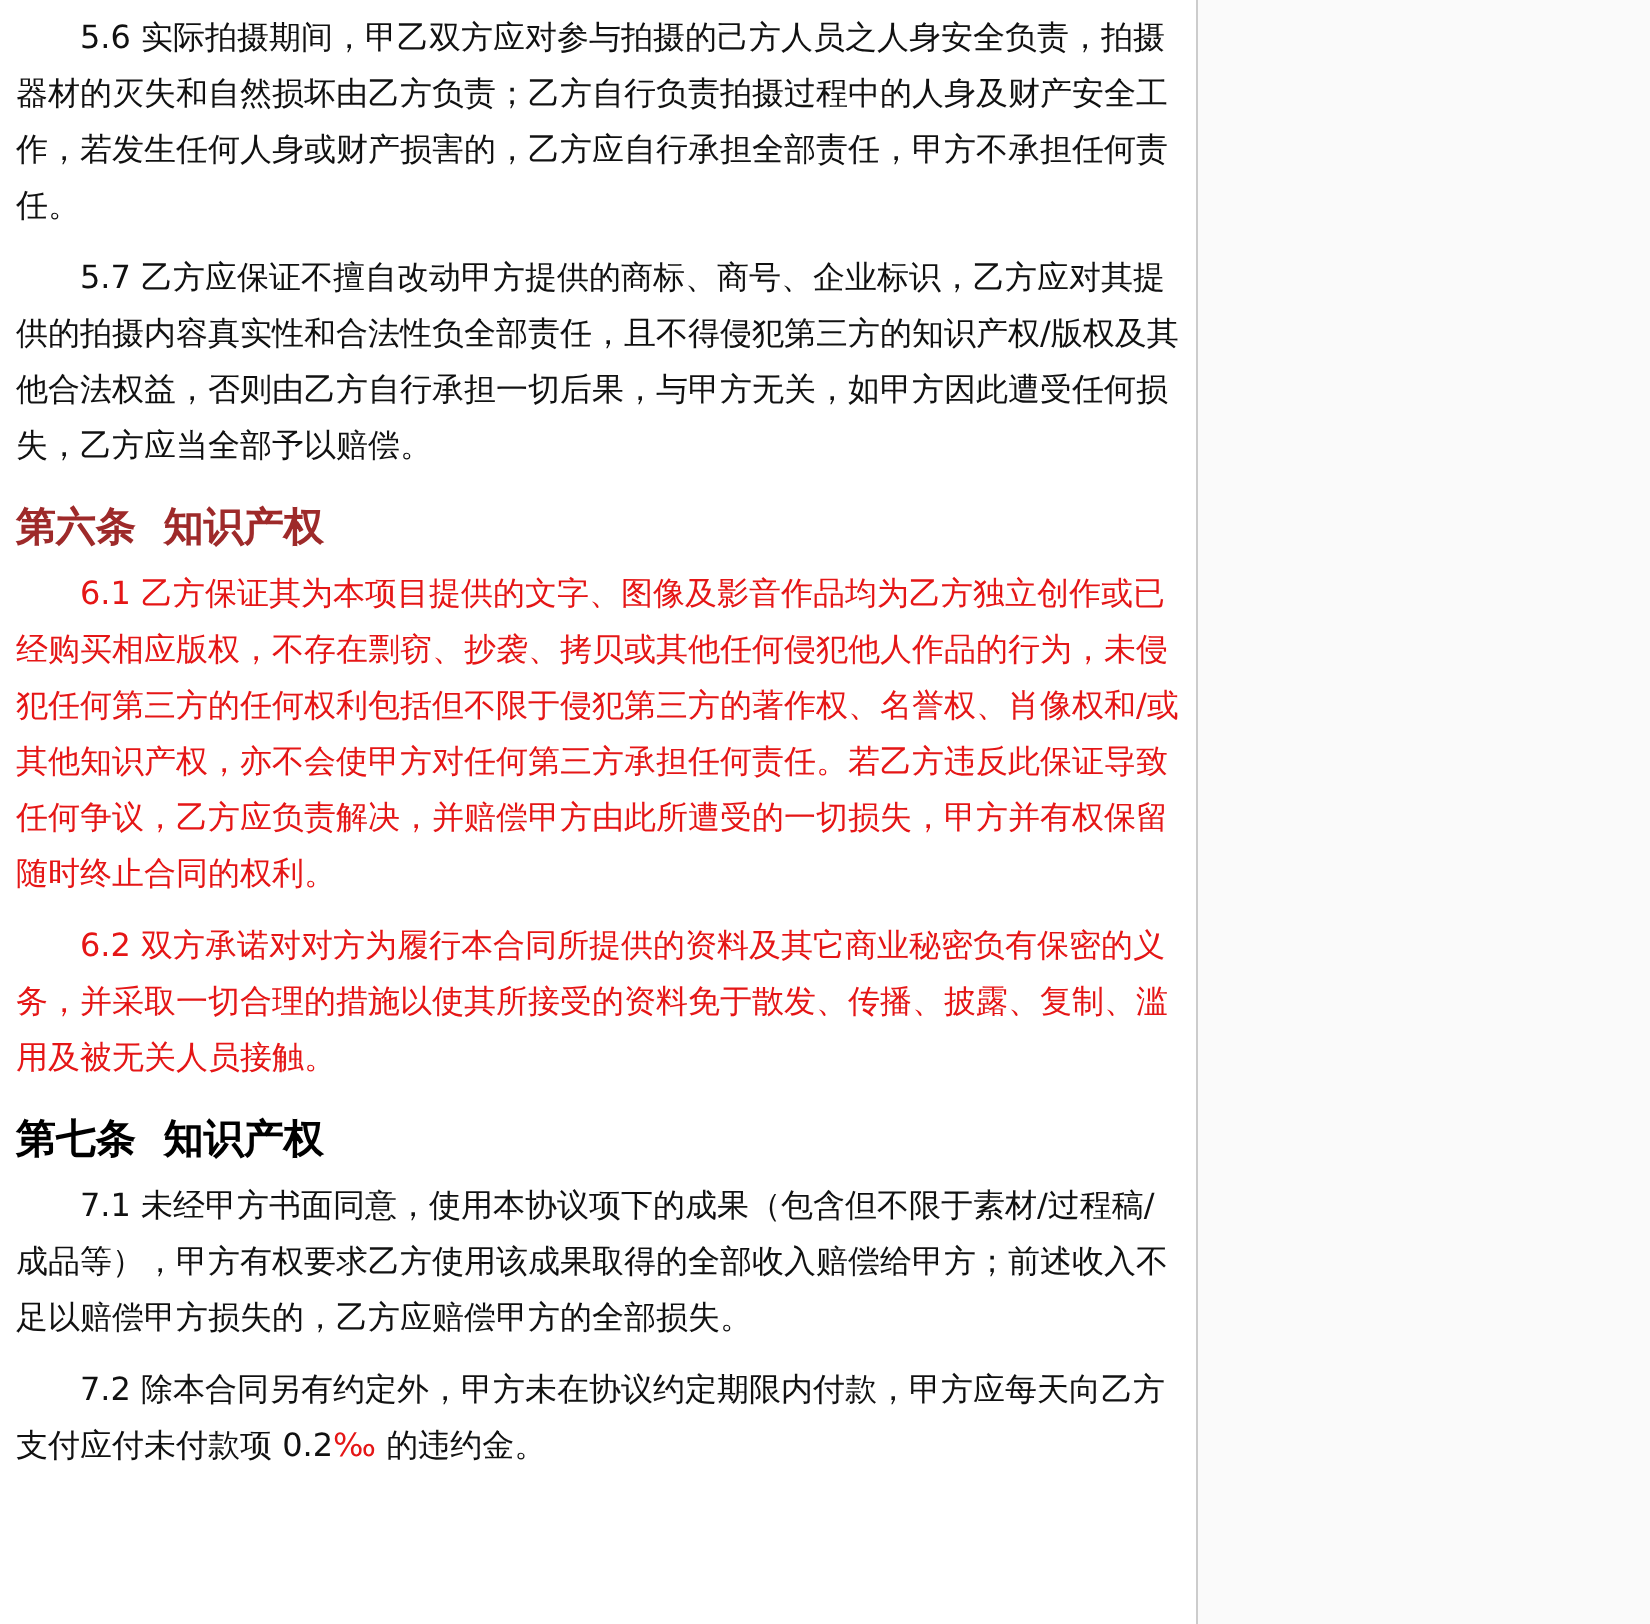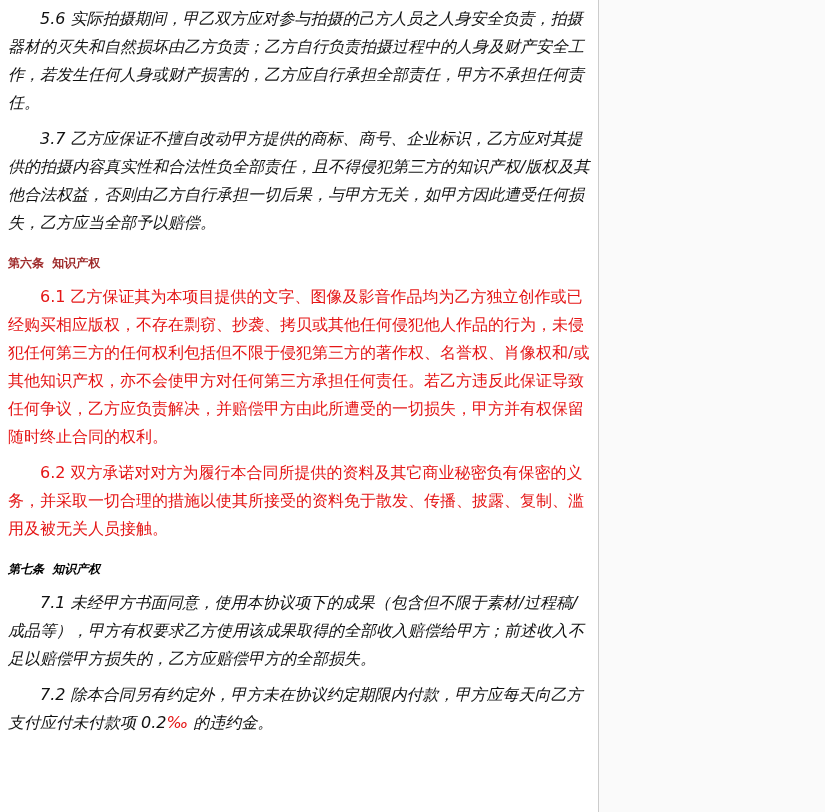--- a/index.html
+++ b/index.html
@@ -35,38 +35,38 @@
     line-height: 28px;
     margin: 0 0 8px 0;
     white-space: pre-wrap;
     word-break: break-all;
   }
   p.block {
     text-indent: 2em;
   }
   h3.block {
     font-weight: bold;
-    font-size: 12px;
+    font-size: 20px;
     margin: 12px 0 6px 0;
     text-indent: 0;
   }
-  .block-black { color: var(--ink, #111111); font-style: italic; }
+  .block-black { color: var(--ink, #111111); }
   .block-red { color: var(--red, #e51616); }
   h3.block-red { color: var(--heading-red, #9e2a2a); }
   h3.block-black { color: var(--heading-black, #000000); }
   .seg-black { color: var(--ink, #111111); }
   .seg-red { color: var(--red, #e51616); }
 </style>
 </head>
 <body>
 
 <div class="viewport">
   <div class="content-column">
       <p class="block block-black"><span class="seg-black">5.6 实际拍摄期间，甲乙双方应对参与拍摄的己方人员之人身安全负责，拍摄器材的灭失和自然损坏由乙方负责；乙方自行负责拍摄过程中的人身及财产安全工作，若发生任何人身或财产损害的，乙方应自行承担全部责任，甲方不承担任何责任。</span></p>
-      <p class="block block-black"><span class="seg-black">3.7 乙方应保证不擅自改动甲方提供的商标、商号、企业标识，乙方应对其提供的拍摄内容真实性和合法性负全部责任，且不得侵犯第三方的知识产权/版权及其他合法权益，否则由乙方自行承担一切后果，与甲方无关，如甲方因此遭受任何损失，乙方应当全部予以赔偿。</span></p>
+      <p class="block block-black"><span class="seg-black">5.7 乙方应保证不擅自改动甲方提供的商标、商号、企业标识，乙方应对其提供的拍摄内容真实性和合法性负全部责任，且不得侵犯第三方的知识产权/版权及其他合法权益，否则由乙方自行承担一切后果，与甲方无关，如甲方因此遭受任何损失，乙方应当全部予以赔偿。</span></p>
       <h3 class="block block-red"><span class="">第六条  知识产权</span></h3>
       <p class="block block-red"><span class="seg-red">6.1 乙方保证其为本项目提供的文字、图像及影音作品均为乙方独立创作或已经购买相应版权，不存在剽窃、抄袭、拷贝或其他任何侵犯他人作品的行为，未侵犯任何第三方的任何权利包括但不限于侵犯第三方的著作权、名誉权、肖像权和/或其他知识产权，亦不会使甲方对任何第三方承担任何责任。若乙方违反此保证导致任何争议，乙方应负责解决，并赔偿甲方由此所遭受的一切损失，甲方并有权保留随时终止合同的权利。</span></p>
       <p class="block block-red"><span class="seg-red">6.2 双方承诺对对方为履行本合同所提供的资料及其它商业秘密负有保密的义务，并采取一切合理的措施以使其所接受的资料免于散发、传播、披露、复制、滥用及被无关人员接触。</span></p>
       <h3 class="block block-black"><span class="">第七条  知识产权</span></h3>
       <p class="block block-black"><span class="seg-black">7.1 未经甲方书面同意，使用本协议项下的成果（包含但不限于素材/过程稿/成品等），甲方有权要求乙方使用该成果取得的全部收入赔偿给甲方；前述收入不足以赔偿甲方损失的，乙方应赔偿甲方的全部损失。</span></p>
       <p class="block block-black"><span class="seg-black">7.2 除本合同另有约定外，甲方未在协议约定期限内付款，甲方应每天向乙方支付应付未付款项 0.2</span><span class="seg-red">‰</span><span class="seg-black"> 的违约金。</span></p>
     </div>
   <div class="right-gutter"></div>
 </div>
 

